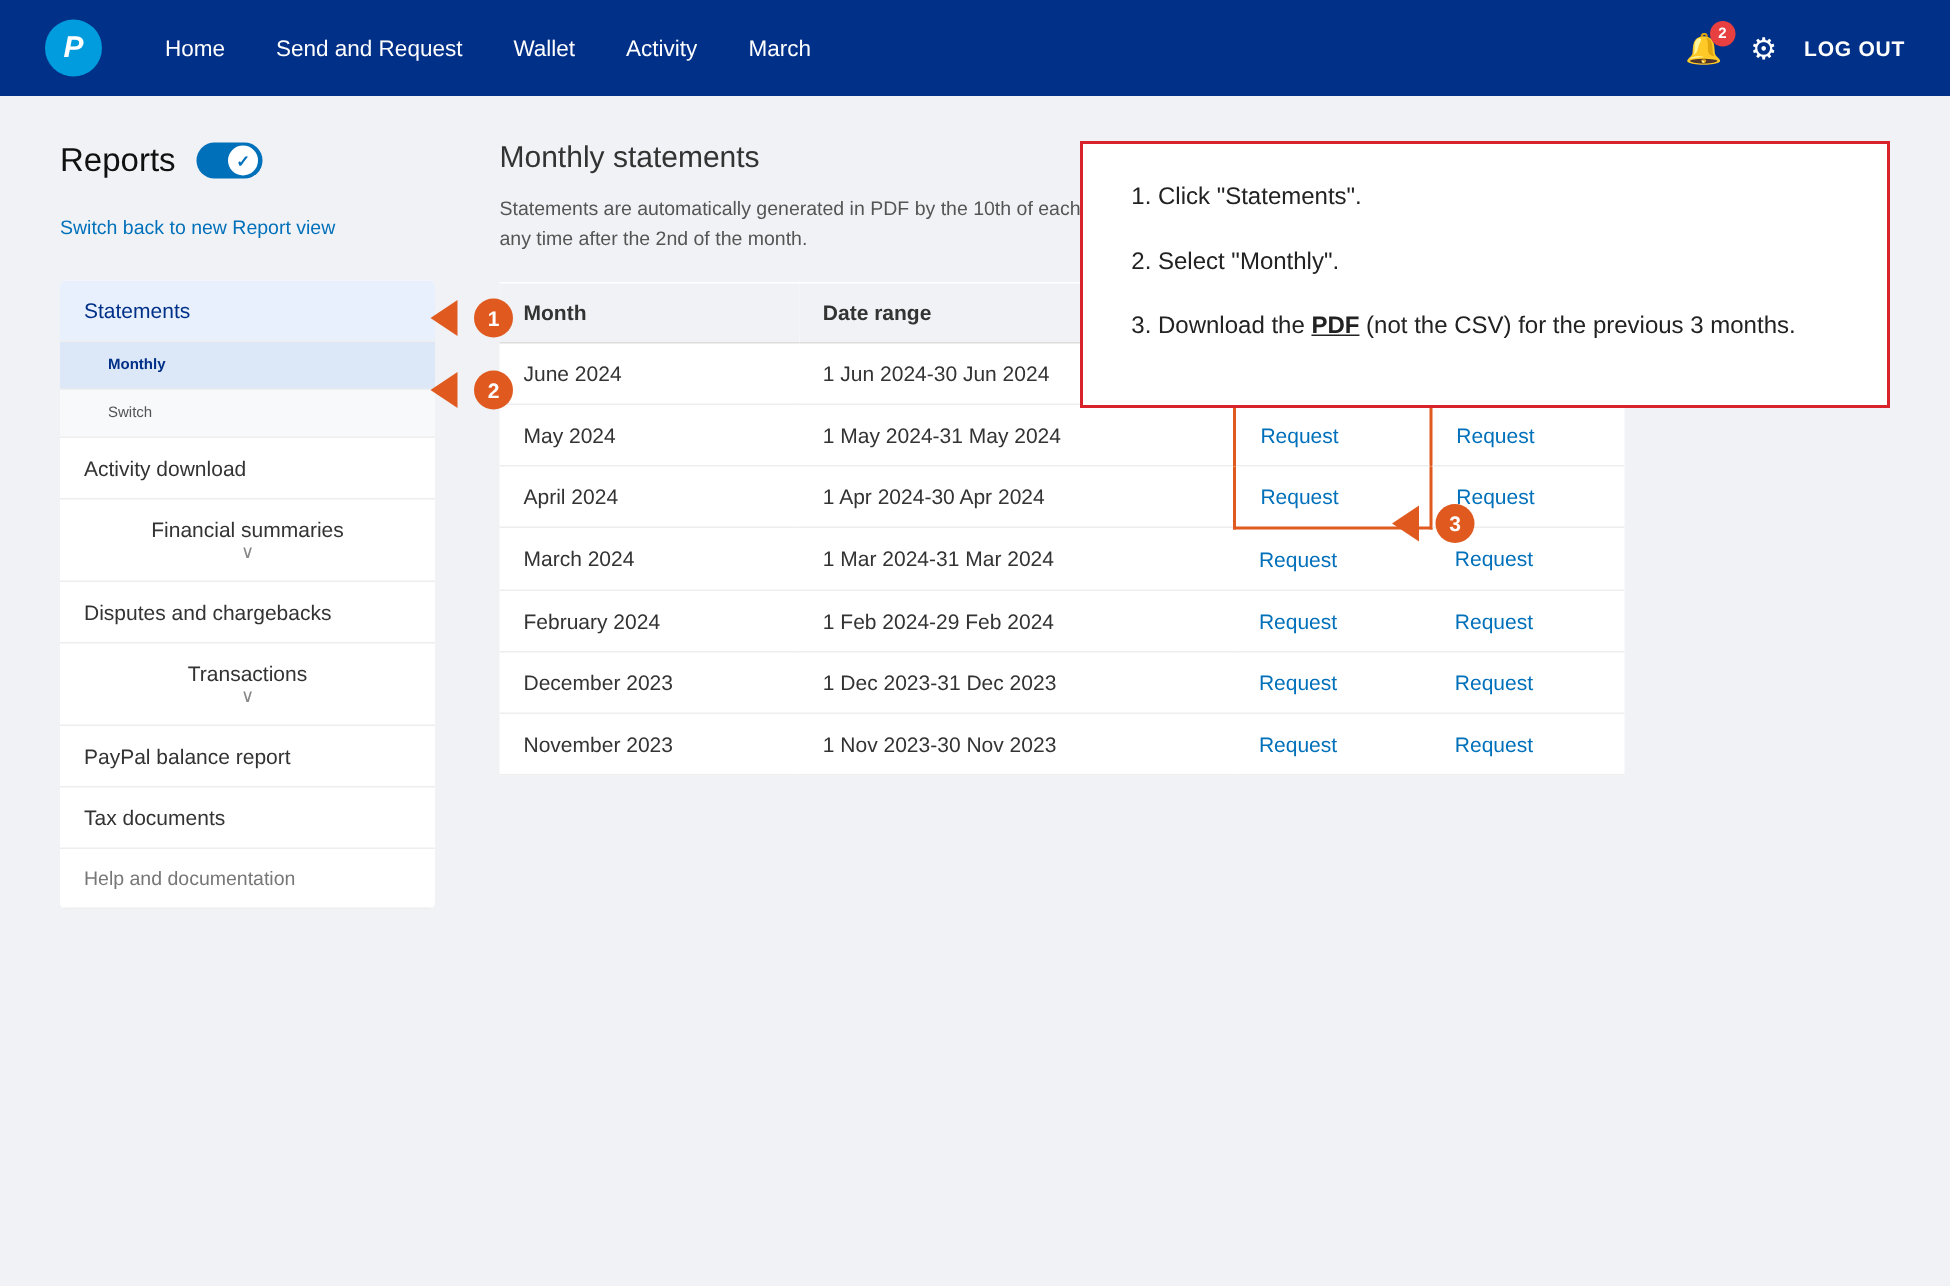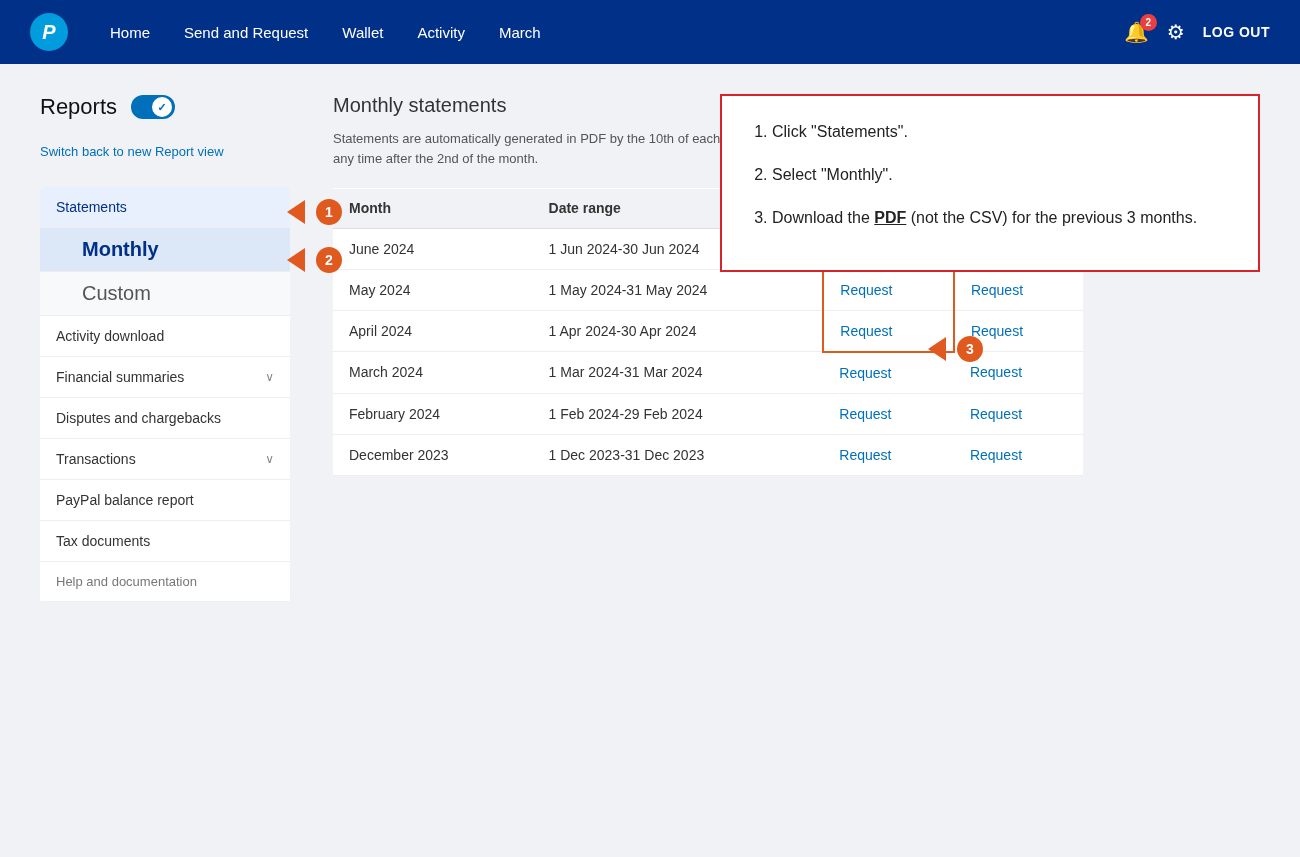--- a/index.html
+++ b/index.html
@@ -143,34 +143,35 @@
       color: #333;
       cursor: pointer;
       position: relative;
       border-bottom: 1px solid #eee;
       display: flex;
       align-items: center;
       justify-content: space-between;
     }
     .sidebar-item.active { background: #e8f0fe; font-weight: 400; color: #003087; }
     .sidebar-subitem {
-      padding: 10px 16px 10px 42px;
-      font-size: 20px;
+      padding: 10px 16px 10px 32px;
+      font-size: 10px;
       color: #555;
       cursor: pointer;
       background: #f8f9fb;
       border-bottom: 1px solid #eee;
     }
     .sidebar-subitem.active { background: #dce8f7; font-weight: 600; color: #003087; }
     .sidebar-item.light { color: #777; font-size: 13px; }
     .sidebar-item-row {
       display: flex;
       align-items: center;
       justify-content: space-between;
       width: 100%;
+      flex-direction: column;
     }
     .chevron { color: #888; font-size: 12px; }
 
     
     .main-content {
       flex: 1;
       padding-left: 40px;
       position: relative;
     }
 
@@ -329,21 +330,21 @@
 
         <div class="sidebar-item active">
           <span>Statements</span>
         </div>
 
         <div class="sidebar-subitem active">
           <span>Monthly</span>
         </div>
 
         <div class="sidebar-subitem">
-          <span>Custom</span>
+          <span>Switch</span>
         </div>
 
         <div class="sidebar-item">
           <span>Activity download</span>
         </div>
 
         <div class="sidebar-item">
           <div class="sidebar-item-row">
             <span>Financial summaries</span>
             <span class="chevron">∨</span>
@@ -463,18 +464,24 @@
               <td>1 Feb 2024-29 Feb 2024</td>
               <td><a class="request-link">Request</a></td>
               <td><a class="request-link">Request</a></td>
             </tr>
             <tr>
               <td>December 2023</td>
               <td>1 Dec 2023-31 Dec 2023</td>
               <td><a class="request-link">Request</a></td>
               <td><a class="request-link">Request</a></td>
             </tr>
+            <tr>
+              <td>November 2023</td>
+              <td>1 Nov 2023-30 Nov 2023</td>
+              <td><a class="request-link">Request</a></td>
+              <td><a class="request-link">Request</a></td>
+            </tr>
           </tbody>
         </table>
       </div>
     </div>
   </div>
 </div>
 
 </body></html>

